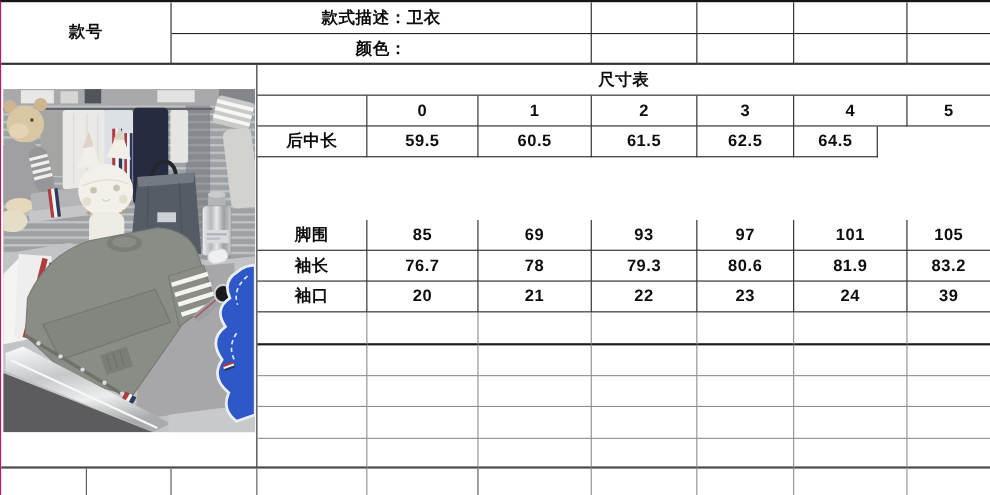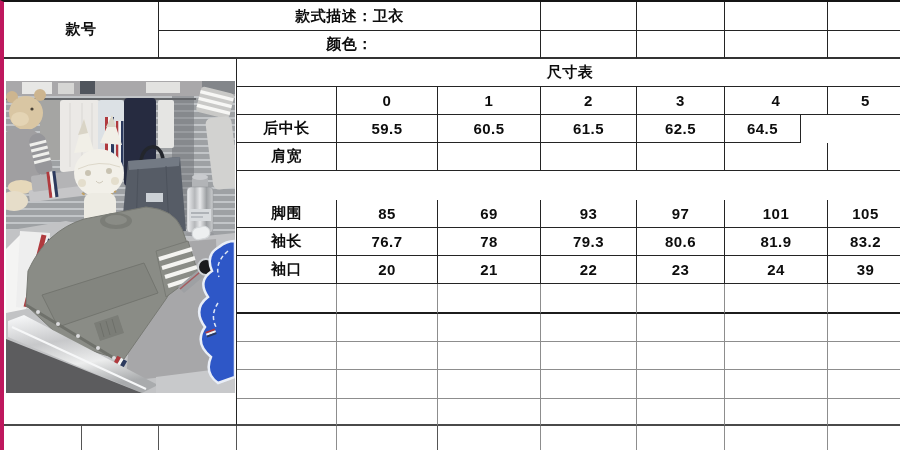--- a/index.html
+++ b/index.html
@@ -1,18 +1,18 @@
 <!DOCTYPE html>
 <html><head>
 <meta charset="utf-8">
 <style>
   html,body{margin:0;padding:0;background:#ffffff;}
   .sheet{
     position:relative;width:900px;height:450px;background:#fff;
-    border-top:2px solid #151515;border-left:4px solid #be185d;
+    border-top:2px solid #151515;border-left:1px solid #be185d;
     box-sizing:border-box;overflow:hidden;
     font-family:"Liberation Sans","DejaVu Sans",sans-serif;
   }
   .c{
     position:absolute;box-sizing:border-box;
     display:flex;align-items:center;justify-content:center;
     border-right:1px solid #242424;border-bottom:1px solid #242424;
     font-weight:bold;font-size:15px;color:#0d0d0d;letter-spacing:.5px;
     white-space:nowrap;overflow:hidden;
   }
@@ -235,29 +235,20 @@
 
   <div class="row" style="left:233px;top:113px;height:28px">
     <div class="c wL">后中长</div>
     <div class="c w0">59.5</div>
     <div class="c w1">60.5</div>
     <div class="c w2">61.5</div>
     <div class="c w3">62.5</div>
     <div class="c w5">64.5</div>
   </div>
 
-  <div class="row" style="left:233px;top:141px;height:28px">
-    <div class="c wL">肩宽</div>
-    <div class="c w0"></div>
-    <div class="c w1"></div>
-    <div class="c w2"></div>
-    <div class="c w3"></div>
-    <div class="c w4"></div>
-    <div class="c w5"></div>
-  </div>
 
 
   <div class="row" style="left:233px;top:198px;height:28px">
     <div class="c wL">脚围</div>
     <div class="c w0">85</div>
     <div class="c w1">69</div>
     <div class="c w2">93</div>
     <div class="c w3">97</div>
     <div class="c w4">101</div>
     <div class="c w5">105</div>

